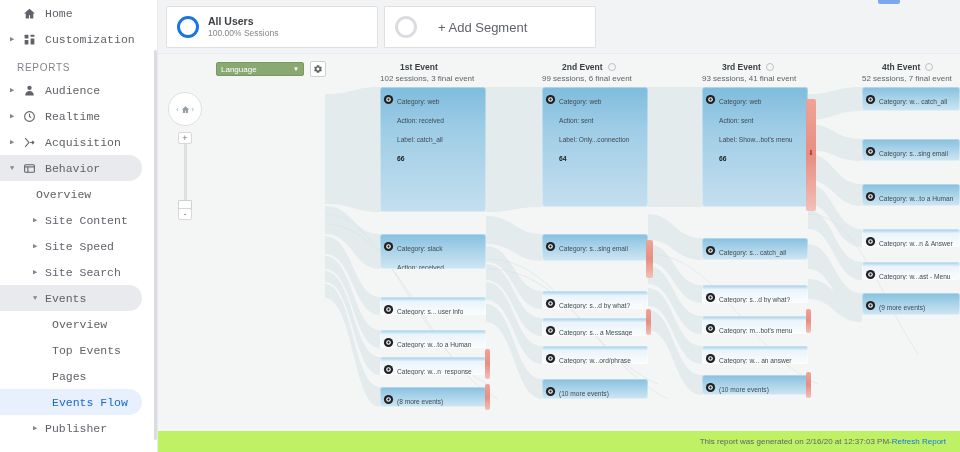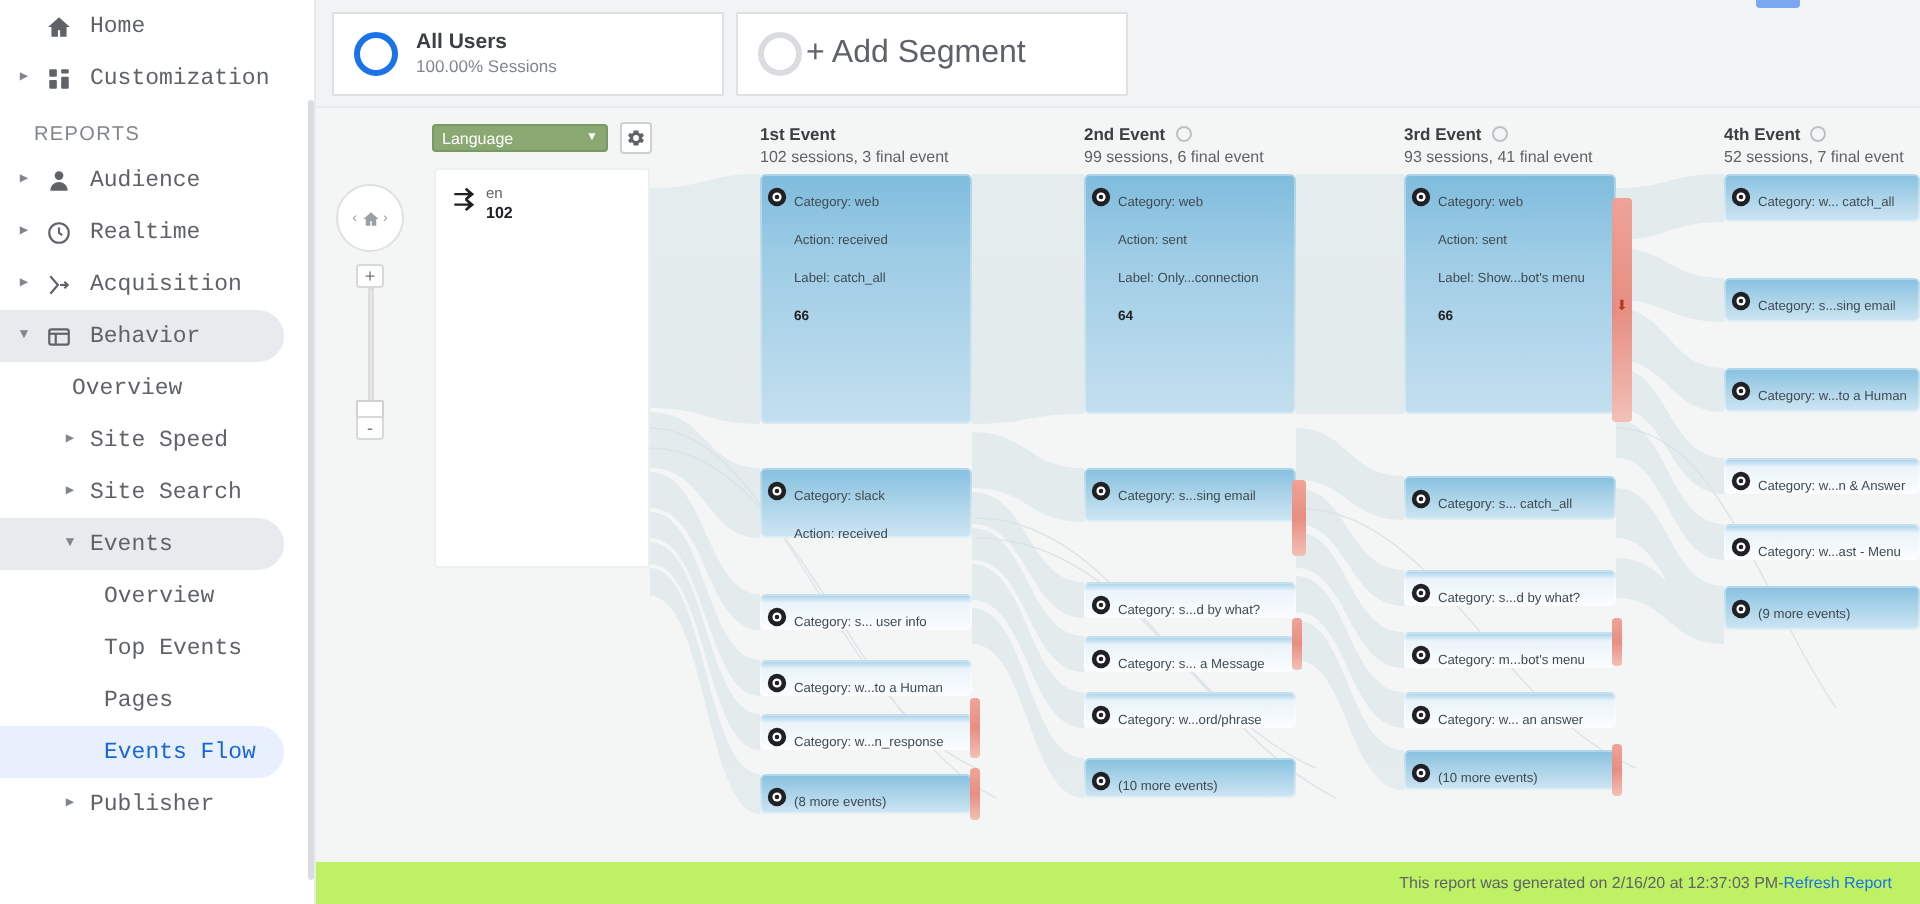--- a/index.html
+++ b/index.html
@@ -72,33 +72,33 @@
   
   .segbar {
     position: absolute; left: 158px; top: 0;
     width: 802px; height: 53px;
     background: #f1f3f4;
     padding: 6px 8px 0 8px;
     display: flex; gap: 6px;
   }
   .seg {
     background: #fff; border: 1px solid #e0e0e0;
-    height: 42px; width: 196px;
+    height: 42px; width: 212px;
     display: flex; align-items: center; padding: 0 10px;
     border-radius: 1px;
   }
   .seg-ring {
     width: 22px; height: 22px; border-radius: 50%;
     border: 3px solid #1a73e8; min-width: 22px;
   }
   .seg-ring.grey { border-color: #dadce0; }
   .seg-txt { padding-left: 9px; line-height: 1.25; }
   .seg-title { font-size: 10.5px; font-weight: 700; color: #3c4043; }
   .seg-sub { font-size: 8.5px; color: #80868b; }
-  .seg-add { font-size: 16px; color: #5f6368; padding-left: 2px; }
+  .seg-add { font-size: 13px; color: #5f6368; padding-left: 21px; }
   .topstub {
     position: absolute; right: 60px; top: 0px;
     width: 22px; height: 4px; background: #7aa7f0; border-radius: 0 0 2px 2px;
   }
 
   
   .canvas {
     position: absolute; left: 158px; top: 53px;
     width: 802px; height: 377px;
     background: #fafafa;
@@ -179,21 +179,21 @@
   }
   .start-ico { width: 14px; height: 14px; margin-right: 3px; }
   .start-txt { line-height: 1.15; }
   .start-name { font-size: 7.5px; color: #5f6368; }
   .start-val { font-size: 8px; color: #202124; font-weight: 700; }
 
   
   .col-head { position: absolute; top: 8px; }
   .col-head .ttl {
     font-size: 8.5px; font-weight: 700; color: #3c4043;
-    display: flex; align-items: center; gap: 5px;
+    display: flex; align-items: center; gap: 5px; margin-left: 20px;
   }
   .col-head .sub { font-size: 8px; color: #5f6368; margin-top: 2px; }
   .head-dot {
     width: 8px; height: 8px; border-radius: 50%;
     border: 1px solid #bdc1c6; display: inline-block;
   }
 
   
   .ribbon { position: absolute; fill: none; }
 
@@ -307,20 +307,24 @@
             <svg width="13" height="13" viewBox="0 0 24 24" fill="none" stroke="currentColor" stroke-width="2">
               <rect x="3" y="5" width="18" height="14" rx="2"></rect>
               <path d="M3 9h18"></path>
               <path d="M9 9v10"></path>
             </svg>
           </span>
           <span class="label">Behavior</span>
         </div>
         <div class="nav-item sub1 ">
           <span class="label">Overview</span>
+        </div>
+        <div class="nav-item sub2 ">
+          <span class="arrow">▶</span>
+          <span class="label">Site Content</span>
         </div>
         <div class="nav-item sub2 ">
           <span class="arrow">▶</span>
           <span class="label">Site Speed</span>
         </div>
         <div class="nav-item sub2 ">
           <span class="arrow">▶</span>
           <span class="label">Site Search</span>
         </div>
         <div class="nav-item sub2 pillsel">
@@ -428,32 +432,20 @@
       <svg width="9" height="9" viewBox="0 0 24 24" fill="#9aa0a6">
           <path d="M12 3L2 12h3v9h6v-6h2v6h6v-9h3z"></path>
         </svg>
       <span>›</span>
     </div>
     <div class="zoom-plus">+</div>
     <div class="zoom-track"></div>
     <div class="zoom-handle"></div>
     <div class="zoom-minus">-</div>
 
-    <div class="start-panel">
-      <div class="start-node">
-        <svg class="start-ico" viewBox="0 0 24 24" fill="#202124">
-          <path d="M2 6h12l-3-3 1.5-1.5L19 7l-6.5 5.5L11 11l3-3H2z"></path>
-          <path d="M2 15h12l-3-3 1.5-1.5L19 16l-6.5 5.5L11 20l3-3H2z"></path>
-        </svg>
-        <div class="start-txt">
-          <div class="start-name">en</div>
-          <div class="start-val">102</div>
-        </div>
-      </div>
-    </div>
 
     <div id="cols-host">
         <div class="col-head" style="left:222px">
           <div class="ttl">1st Event</div>
           <div class="sub">102 sessions, 3 final event</div>
         </div>
         <div class="node " style="left:222px;top:33px;width:106px;height:125px">
           <div class="node-inner">
             <span class="node-ico"><svg viewBox="0 0 24 24" fill="#202124">
                 <circle cx="12" cy="12" r="10"></circle>

